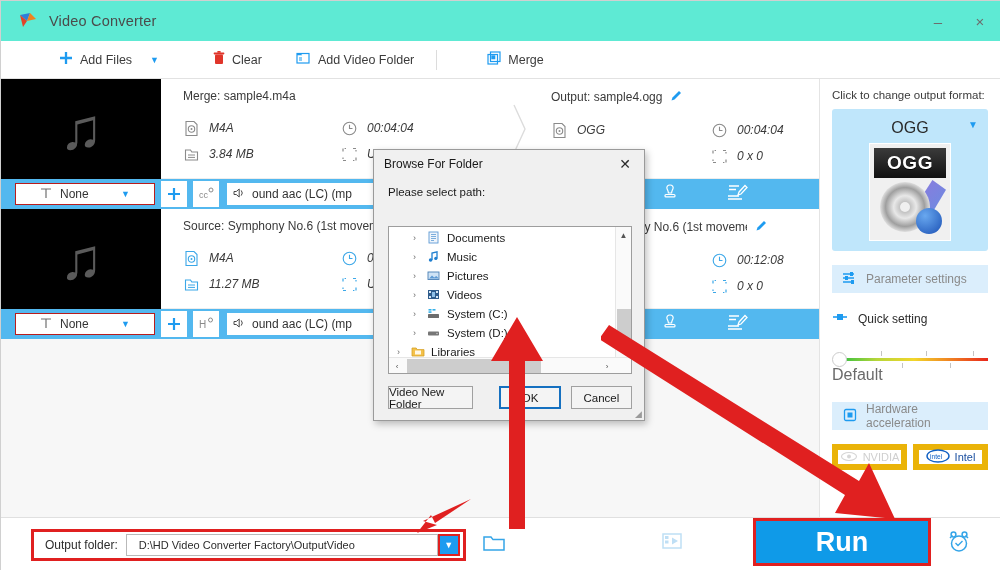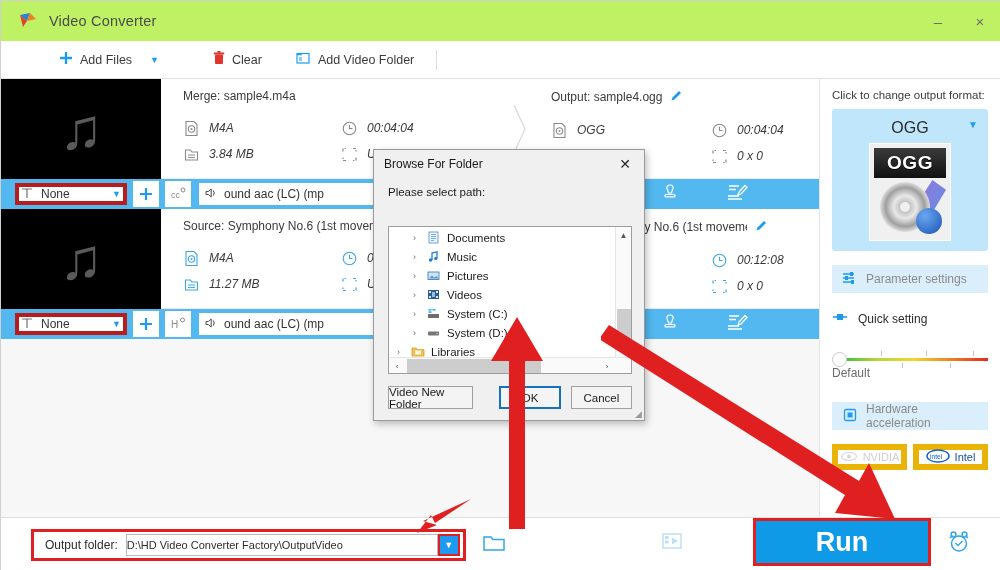--- a/index.html
+++ b/index.html
@@ -12,21 +12,21 @@
   #app {
     position: relative;
     width: 1000px; height: 570px;
     background: #f3f3f3;
     border: 1px solid #d0d0d0;
   }
 
   
   .titlebar {
     position: absolute; left: 0; top: 0; width: 1000px; height: 40px;
-    background: #bef264;
+    background: #5eead4;
     display: flex; align-items: center;
   }
   .app-logo { margin-left: 16px; width: 22px; height: 22px; position: relative; }
   .app-title {
     margin-left: 10px; font-size: 14.5px; color: #4b4b4b;
     letter-spacing: .2px;
   }
   .winbtns { margin-left: auto; display: flex; height: 40px; }
   .winbtn {
     width: 42px; height: 40px; display: flex; align-items: center; justify-content: center;
@@ -65,22 +65,22 @@
   .metaitem { display: flex; align-items: center; gap: 9px; font-size: 12px; color: #3a3a3a;
               height: 26px; }
   .mi { width: 17px; height: 17px; flex: none; }
   .chev { width: 42px; display: flex; align-items: center; justify-content: center;
           flex: none; color: #cfcfcf; }
   .outblk { position: relative; padding: 10px 0 0 10px; flex: 1; }
   .outline { display: flex; align-items: center; gap: 8px; font-size: 12px; color: #3a3a3a; }
 
   .rowbar { position: relative; width: 818px; height: 30px; background: #53b8ef; display: flex;
             align-items: center; }
-  .subsel { margin-left: 14px; width: 112px; height: 22px; background: #fff; border: 4px solid #b91c1c;
-            display: flex; align-items: center; font-size: 12px; color: #333; padding: 0 2px;
+  .subsel { margin-left: 14px; width: 140px; height: 22px; background: #fff; border: 1px solid #b91c1c;
+            display: flex; align-items: center; font-size: 12px; color: #333; padding: 0 24px;
             justify-content: space-between; }
   .sq { width: 26px; height: 26px; background: #ffffff; display: flex; align-items: center;
         justify-content: center; margin-left: 6px; flex: none; }
   .audsel { margin-left: 8px; height: 22px; background: #ffffff; display: flex; align-items: center;
             font-size: 12px; color: #333; padding: 0 6px; gap: 5px; white-space: nowrap;
             overflow: hidden; width: 300px; }
   .rowbar-right { position: absolute; right: 0; top: 0; height: 30px; width: 230px;
                   display: flex; align-items: center; justify-content: center; gap: 46px; }
 
   
@@ -113,35 +113,35 @@
   .panelbtn { margin-top: 14px; height: 28px; background: #dbeefc; display: flex; align-items: center;
               gap: 8px; padding: 0 10px; font-size: 12px; color: #8a8a8a; }
   .quick { margin-top: 18px; display: flex; align-items: center; gap: 8px; font-size: 12px; color: #2b2b2b; }
   .sliderwrap { margin-top: 22px; position: relative; height: 26px; }
   .slider-track { position: absolute; left: 8px; right: 0; top: 10px; height: 3px;
                   background: linear-gradient(90deg,#2fbf3f 0%, #b7d63a 25%, #f2d62b 50%, #f08a23 72%, #e8261c 100%); }
   .slider-thumb { position: absolute; left: 0; top: 4px; width: 15px; height: 15px; border-radius: 50%;
                   background: #fff; border: 1px solid #cccccc; }
   .ticks { position: absolute; left: 8px; right: 0; top: 3px; height: 18px; }
   .ticks i { position: absolute; width: 1px; height: 5px; background: #c4c4c4; }
-  .slider-caption { position: absolute; left: 0; top: 18px; font-size: 12px; color: #6a6a6a; }
+  .slider-caption { position: absolute; left: 0; top: 18px; font-size: 16px; color: #6a6a6a; }
   .accelrow { margin-top: 14px; display: flex; gap: 6px; }
   .accelbtn { flex: 1; height: 26px; border: 6px solid #eab308; background: #fff; display: flex;
               align-items: center; justify-content: center; gap: 5px; font-size: 11px; }
 
   
   .bottombar {
     position: absolute; left: 0; top: 516px; width: 1000px; height: 54px;
     background: #ffffff; border-top: 1px solid #e0e0e0; display: flex; align-items: center;
   }
   .outwrap { position: relative; margin-left: 30px; display: flex; align-items: center;
              border: 3px solid #e02020; height: 32px; padding: 0 3px; }
   .outlabel { font-size: 12px; color: #2c2c2c; padding: 0 8px; white-space: nowrap; }
   .outinput { width: 312px; height: 22px; border: 1px solid #b9b9b9; background: #fff;
-              font-size: 11px; color: #2c2c2c; padding: 0 0; display: flex; align-items: center;
+              font-size: 11px; color: #2c2c2c; padding: 0 12px; display: flex; align-items: center;
               white-space: nowrap; overflow: hidden; }
   .outcaret { width: 22px; height: 22px; border: 2px solid #e02020; background: #1e9bf0;
               display: flex; align-items: center; justify-content: center; color: #fff; font-size: 9px; }
   .folderbtn { margin-left: 16px; }
   .runbtn { position: absolute; left: 752px; top: 517px; width: 178px; height: 48px;
             background: #0f9ae8; border: 3px solid #e02020; color: #fff; font-size: 27px;
             display: flex; align-items: center; justify-content: center; font-weight: bold; }
   .prevbtn { position: absolute; left: 660px; top: 530px; }
   .alarmbtn { position: absolute; left: 945px; top: 528px; }
 
@@ -228,20 +228,30 @@
       <span>
         <svg width="15" height="14" viewBox="0 0 15 14">
           <rect x="1" y="2.5" width="12" height="9.5" fill="none" stroke="#1e9bf0" stroke-width="1.2"></rect>
           <path d="M1 2.5 L5 2.5 L6.2 4.3 L1 4.3Z" fill="#1e9bf0"></path>
           <rect x="3" y="6" width="3" height="4" fill="#8ccdf5"></rect>
         </svg>
       </span>
       <span>Add Video Folder</span>
     </div>
     <div class="tb-sep"></div>
+    <div class="tb-item" style="margin-left:28px">
+      <span>
+        <svg width="14" height="14" viewBox="0 0 14 14">
+          <rect x="3.5" y="1" width="9.5" height="9.5" fill="none" stroke="#1e9bf0" stroke-width="1.2"></rect>
+          <rect x="1" y="3.5" width="9.5" height="9.5" fill="none" stroke="#1e9bf0" stroke-width="1.2"></rect>
+          <rect x="4.3" y="4.3" width="4" height="4" fill="#1e9bf0"></rect>
+        </svg>
+      </span>
+      <span>Merge</span>
+    </div>
   </div>
 
   <div class="listarea">
 
     <div class="filerow">
       <div class="rowmain">
         <div class="thumb">
           <span class="note">♫</span>
         </div>
         <div class="infoblk">

